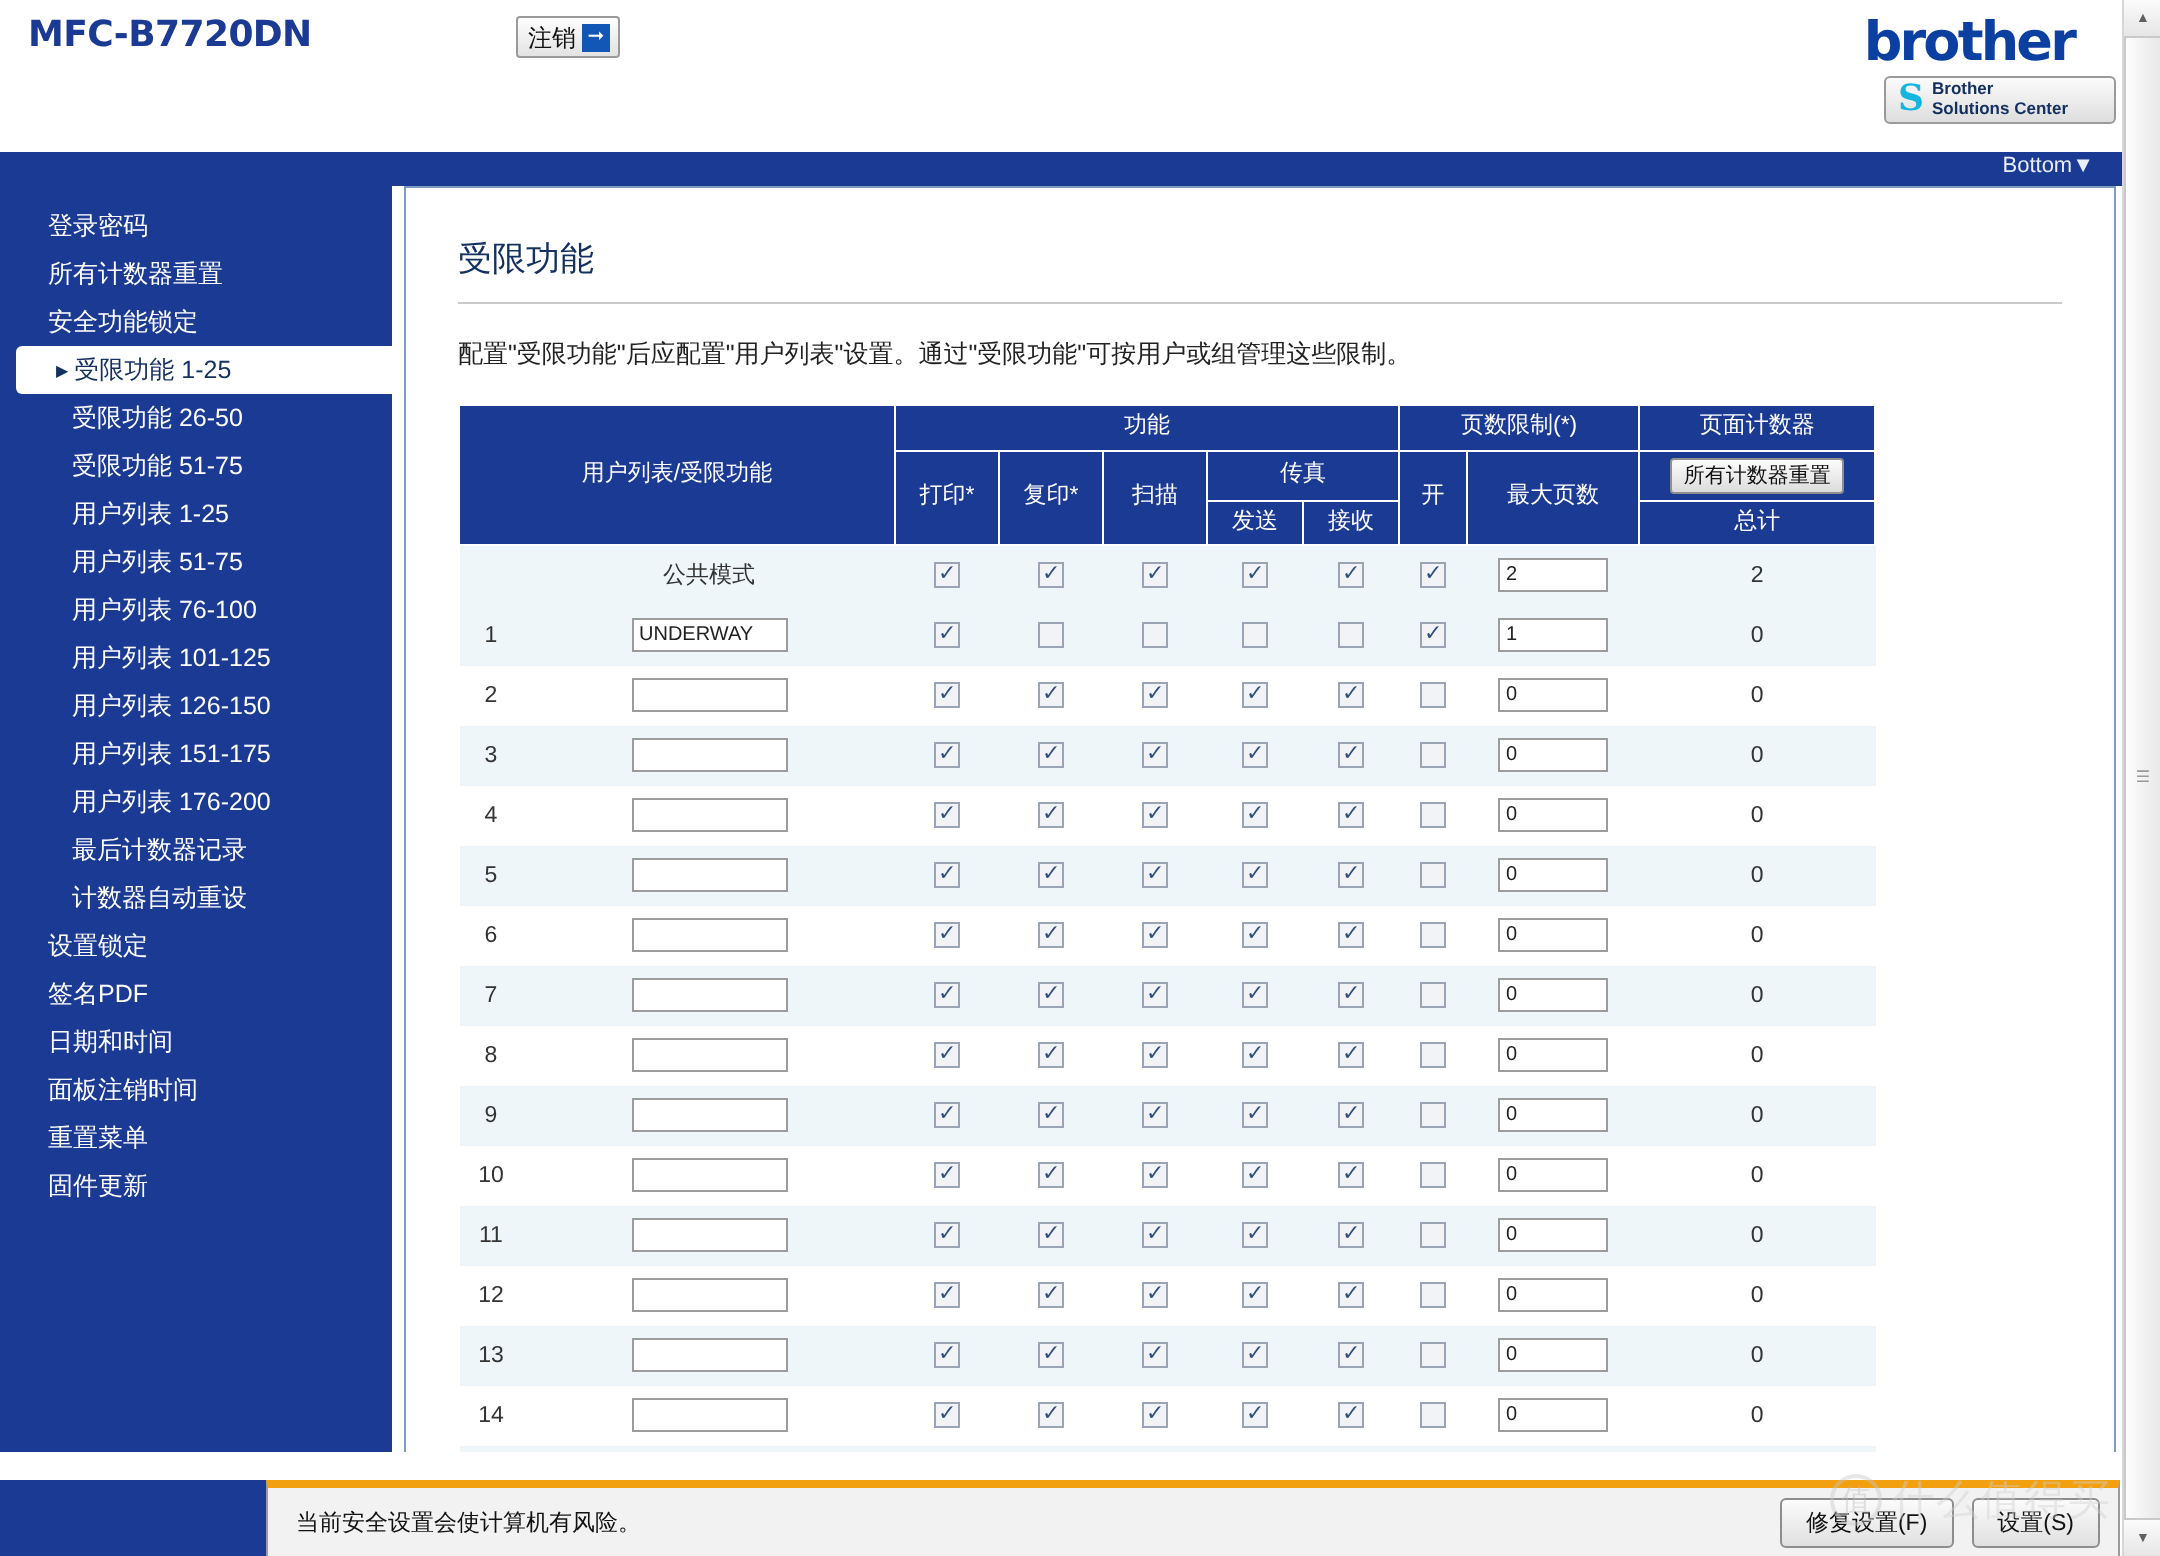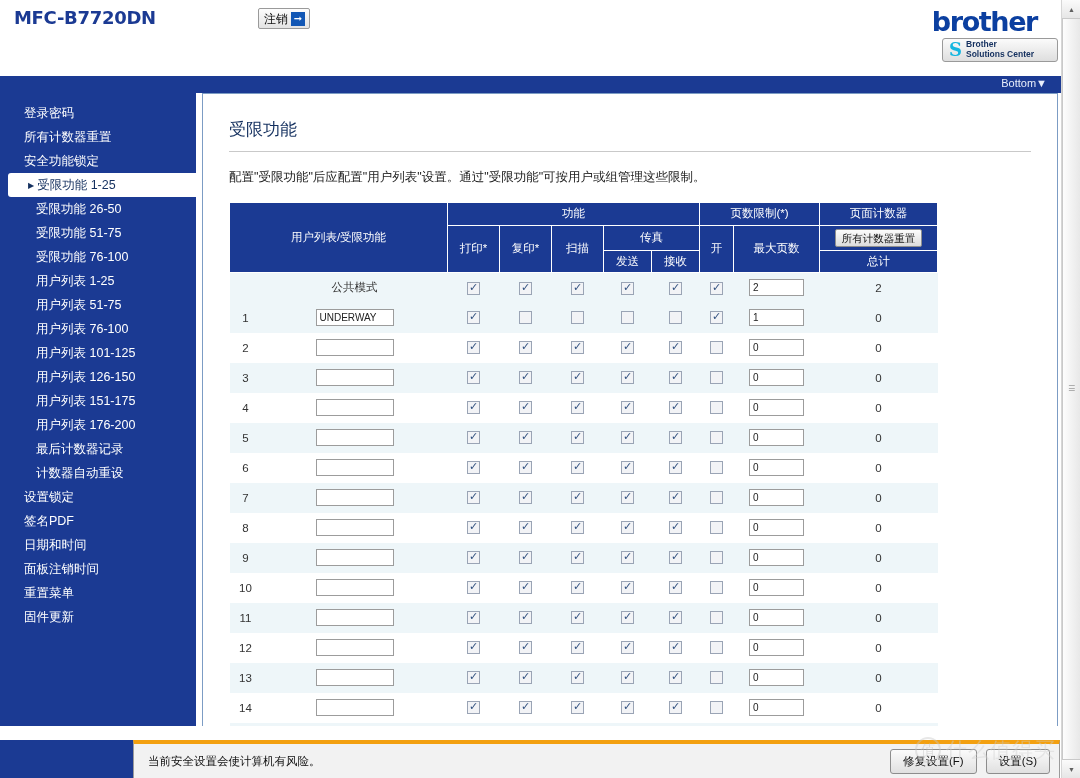--- a/index.html
+++ b/index.html
@@ -287,23 +287,20 @@
         </div>
         <div class="side-item indent active">
           <span class="tri">▶</span>
           <span>受限功能 1-25</span>
         </div>
         <div class="side-item indent">
           <span>受限功能 26-50</span>
         </div>
         <div class="side-item indent">
           <span>受限功能 51-75</span>
-        </div>
-        <div class="side-item indent">
-          <span>受限功能 76-100</span>
         </div>
         <div class="side-item indent">
           <span>用户列表 1-25</span>
         </div>
         <div class="side-item indent">
           <span>用户列表 51-75</span>
         </div>
         <div class="side-item indent">
           <span>用户列表 76-100</span>
         </div>

